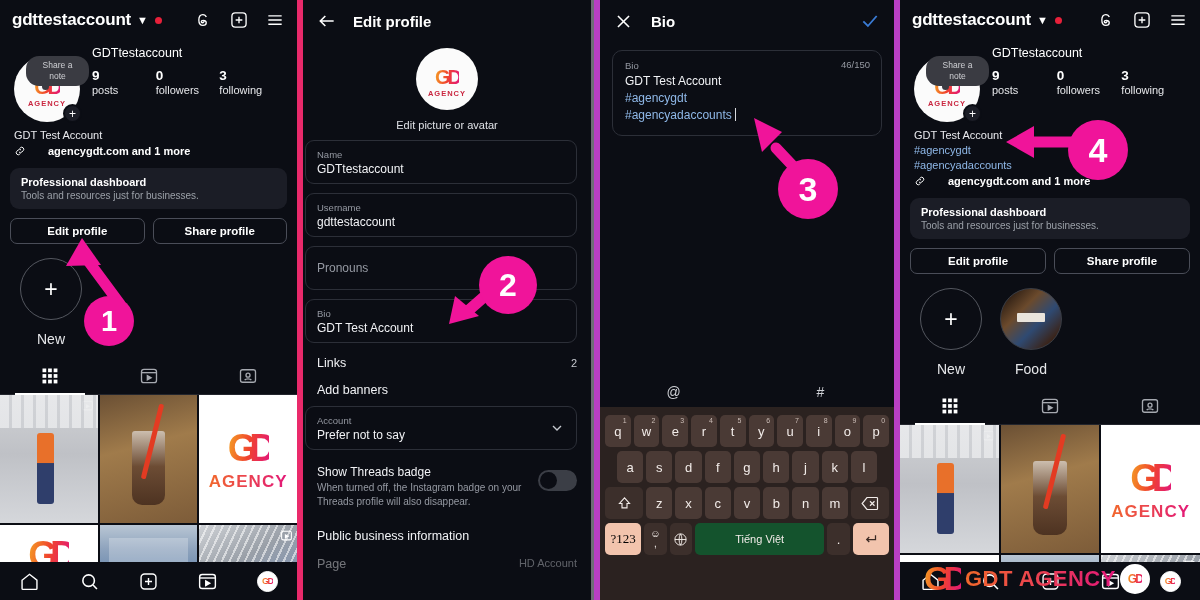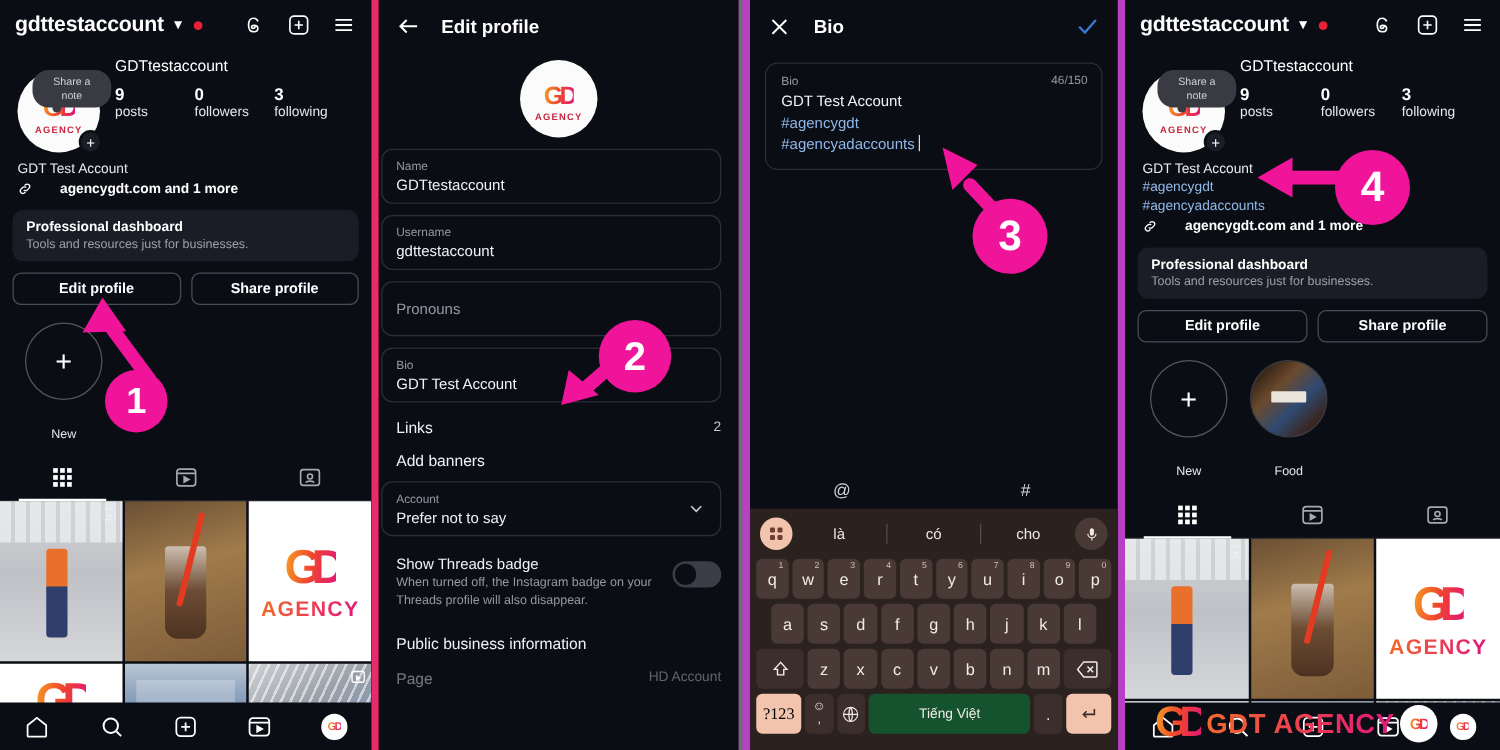--- a/index.html
+++ b/index.html
@@ -61,21 +61,21 @@
   .btnrow { display:flex; gap:8px; margin:9px 10px 0 10px; }
   .btn { flex:1; border:1px solid #4a4d58; border-radius:7px; padding:6px 0; text-align:center;
          font-size:11.5px; color:#fff; font-weight:bold; }
 
   .hirow { display:flex; gap:18px; padding:14px 20px 0 20px; }
   .hi { width:62px; text-align:center; }
   .hicircle { width:62px; height:62px; border-radius:50%; border:1px solid #54575f; display:flex;
               align-items:center; justify-content:center; color:#fff; font-size:23px; font-weight:300; overflow:hidden;}
   .hifood { border:1px solid #3a3d45; background:linear-gradient(135deg,#2b1c13 10%,#6b4a2c 35%,#2f4a72 60%,#3a2318 85%); position:relative;}
   .hifood::after{ content:""; position:absolute; left:16px; top:24px; width:28px; height:9px; background:#e9e4dc; border-radius:1px;}
-  .hilbl { font-size:10px; color:#e6e7ea; margin-top:22px; }
+  .hilbl { font-size:14px; color:#e6e7ea; margin-top:11px; }
 
   .tabs { display:flex; margin-top:12px; border-bottom:1px solid #23252d; }
   .tab { flex:1; display:flex; align-items:center; justify-content:center; padding:7px 0 8px 0; position:relative;}
   .tab.active::after { content:""; position:absolute; left:50%; transform:translateX(-50%); bottom:-1px; width:70px; height:2px; background:#fff; }
   .tabicon { width:20px; height:20px; color:#fff; }
   .tabicon.dim { color:#a6a9b0; }
 
   .grid { display:grid; grid-template-columns:repeat(3,1fr); gap:2px; }
   .cell { position:relative; height:128px; overflow:hidden; background:#111; }
   .cell .reelbadge { position:absolute; right:4px; top:4px; width:13px; height:13px; color:#fff; }
@@ -353,20 +353,21 @@
       <svg class="backarrow" viewBox="0 0 24 24" fill="none" stroke="currentColor" stroke-width="1.9">
           <path d="M20 12H4M10 6 4 12l6 6"></path>
         </svg>
       <span class="ttl">Edit profile</span>
     </div>
 
     <div class="avbig">
       <span class="logoG">GD</span>
       <span class="logoTxt">AGENCY</span>
     </div>
+    <div class="editpic">Edit picture or avatar</div>
 
     <div class="field">
       <span class="lbl">Name</span>
       <span class="val">GDTtestaccount</span>
     </div>
     <div class="field">
       <span class="lbl">Username</span>
       <span class="val">gdttestaccount</span>
     </div>
     <div class="field">
@@ -437,42 +438,20 @@
       <div class="tg">#agencygdt</div>
       <div class="tg"><span>#agencyadaccounts</span><span class="caret"></span></div>
     </div>
 
     <div class="kbtop">
       <div class="h">@</div>
       <div class="h">#</div>
     </div>
 
     <div class="kbd">
-      <div class="sugg">
-        <div class="sq">
-            <div class="sqi">
-              <i></i>
-              <i></i>
-              <i></i>
-              <i></i>
-            </div>
-          </div>
-        <div class="w">là</div>
-        <div class="sep"></div>
-        <div class="w">có</div>
-        <div class="sep"></div>
-        <div class="w">cho</div>
-        <div class="mic">
-          <svg style="width:13px;height:13px" viewBox="0 0 24 24" fill="currentColor">
-              <rect x="9" y="3" width="6" height="11" rx="3"></rect>
-              <path d="M6 11a6 6 0 0 0 12 0" fill="none" stroke="currentColor" stroke-width="1.8"></path>
-              <path d="M12 17v4" stroke="currentColor" stroke-width="1.8"></path>
-            </svg>
-        </div>
-      </div>
 
       <div class="krow">
         <div class="key">
             <span>q</span>
             <sup>1</sup>
           </div>
         <div class="key">
             <span>w</span>
             <sup>2</sup>
           </div>

